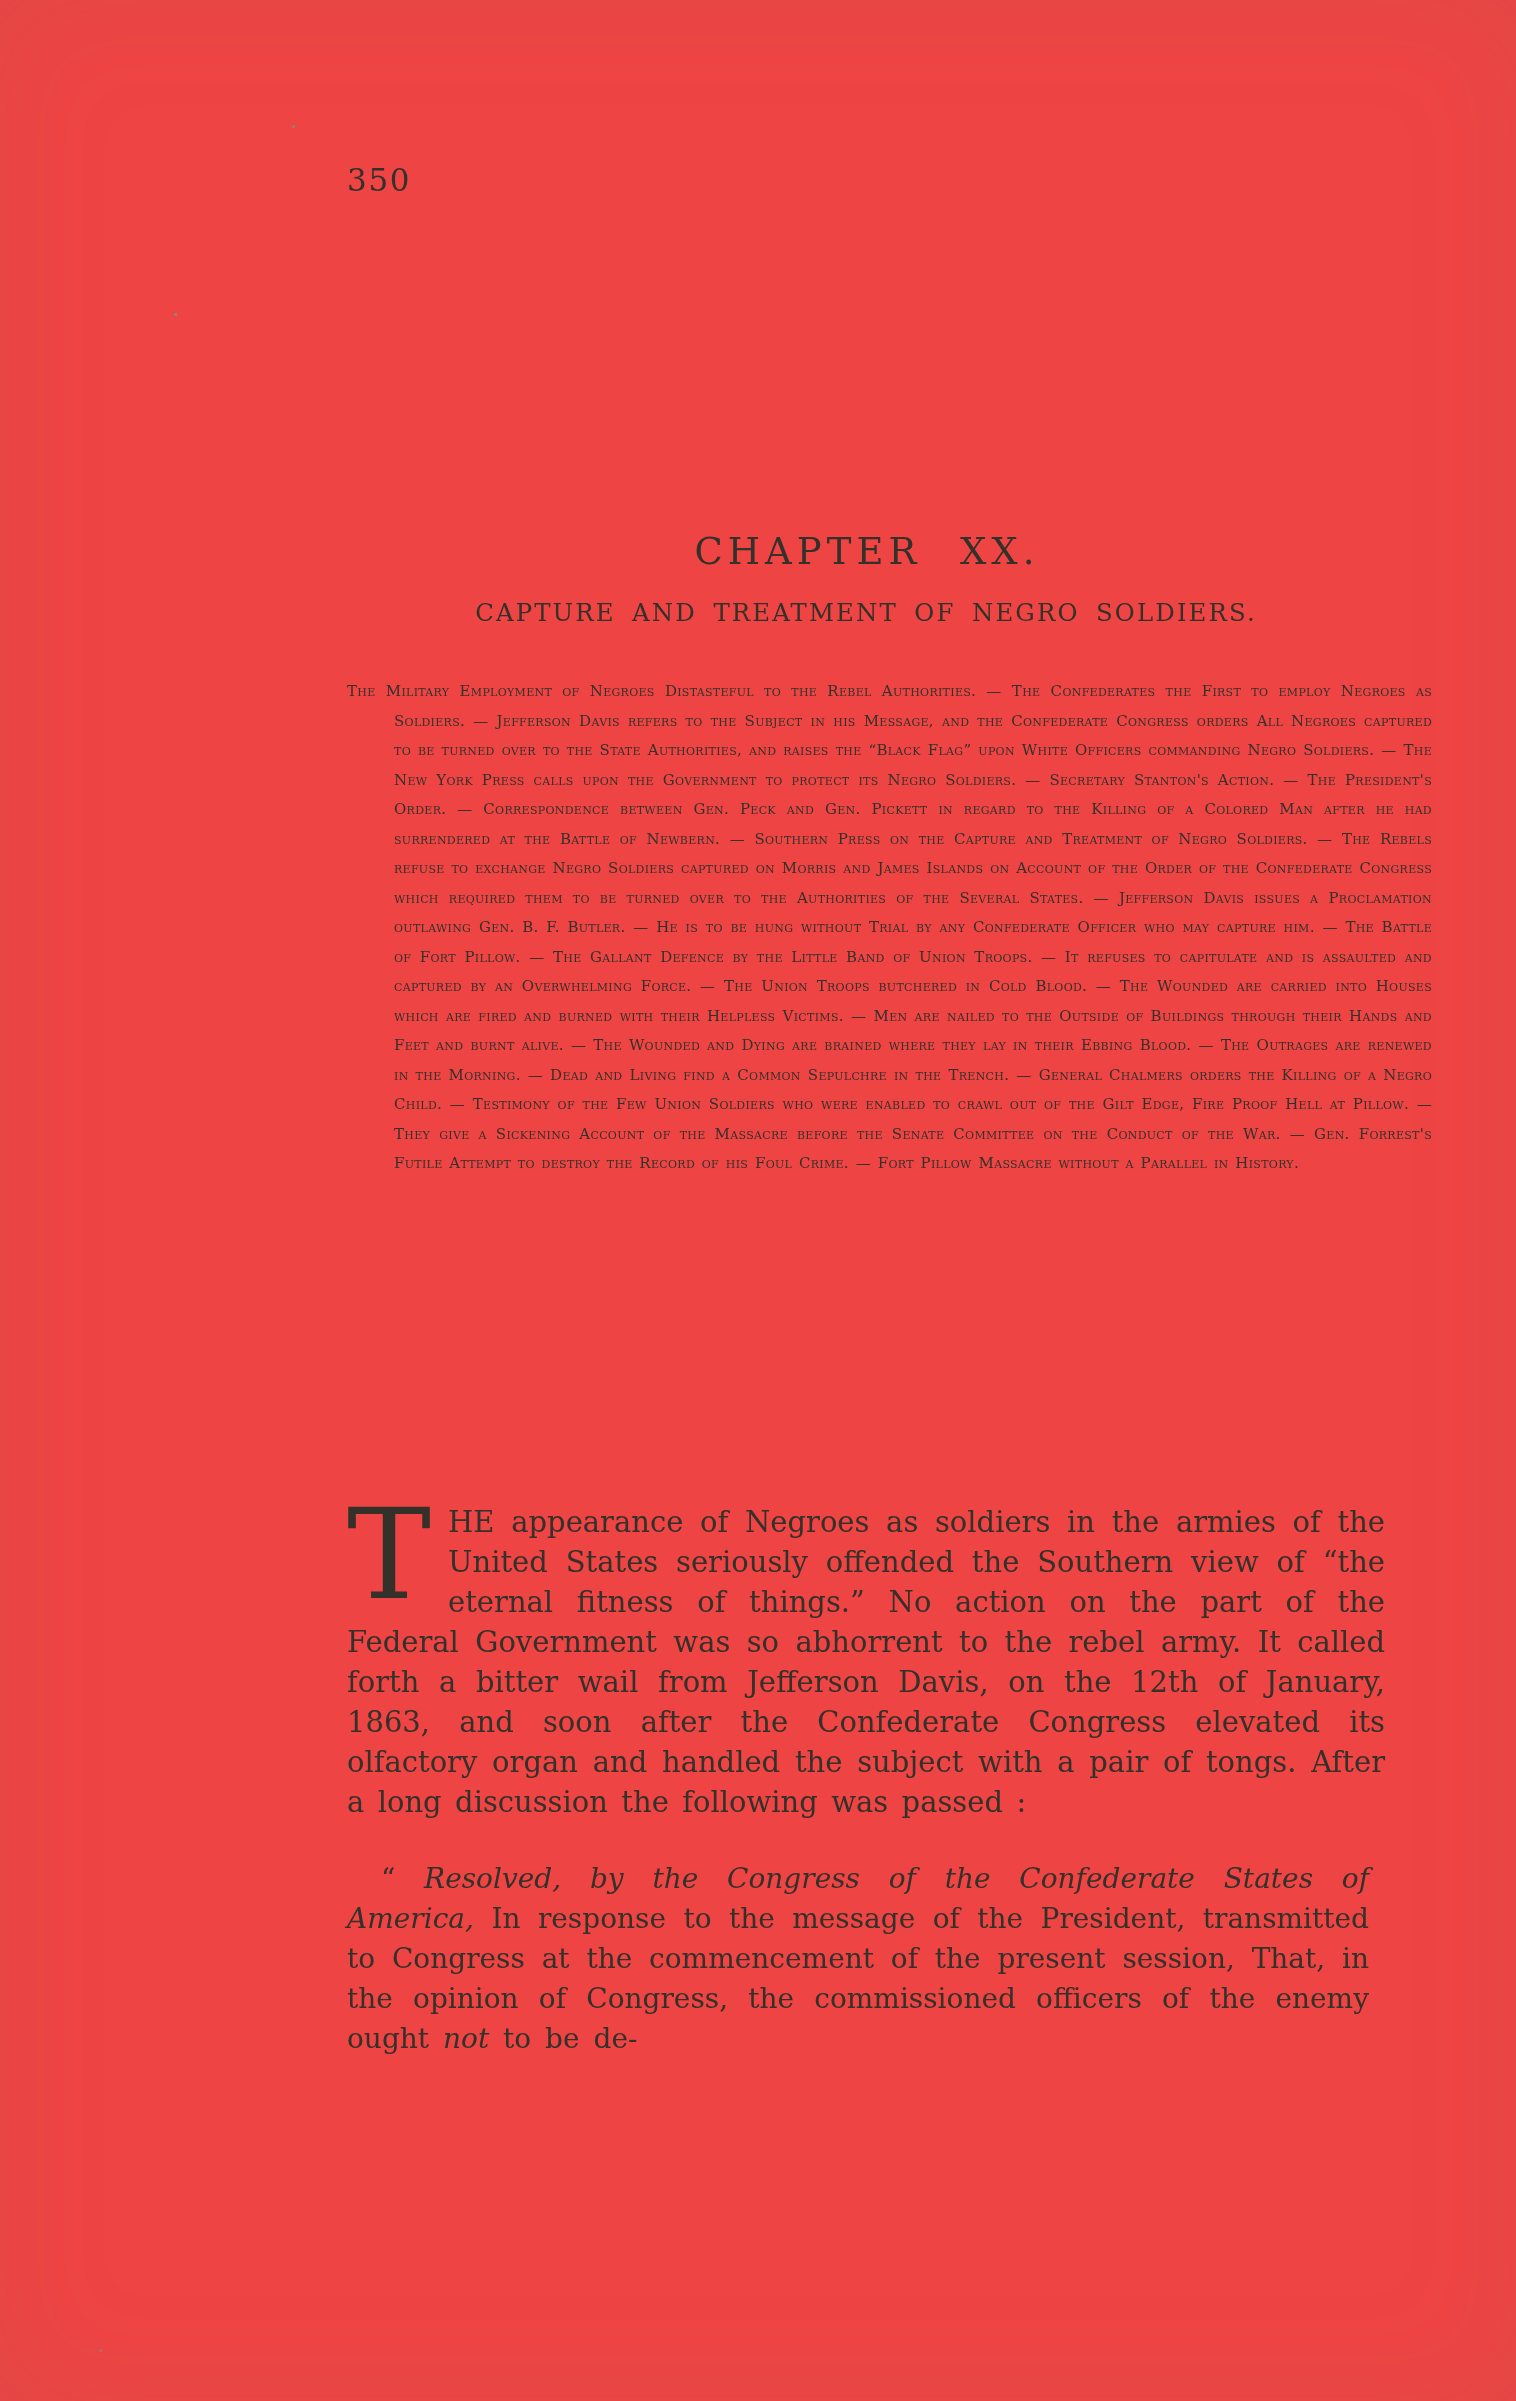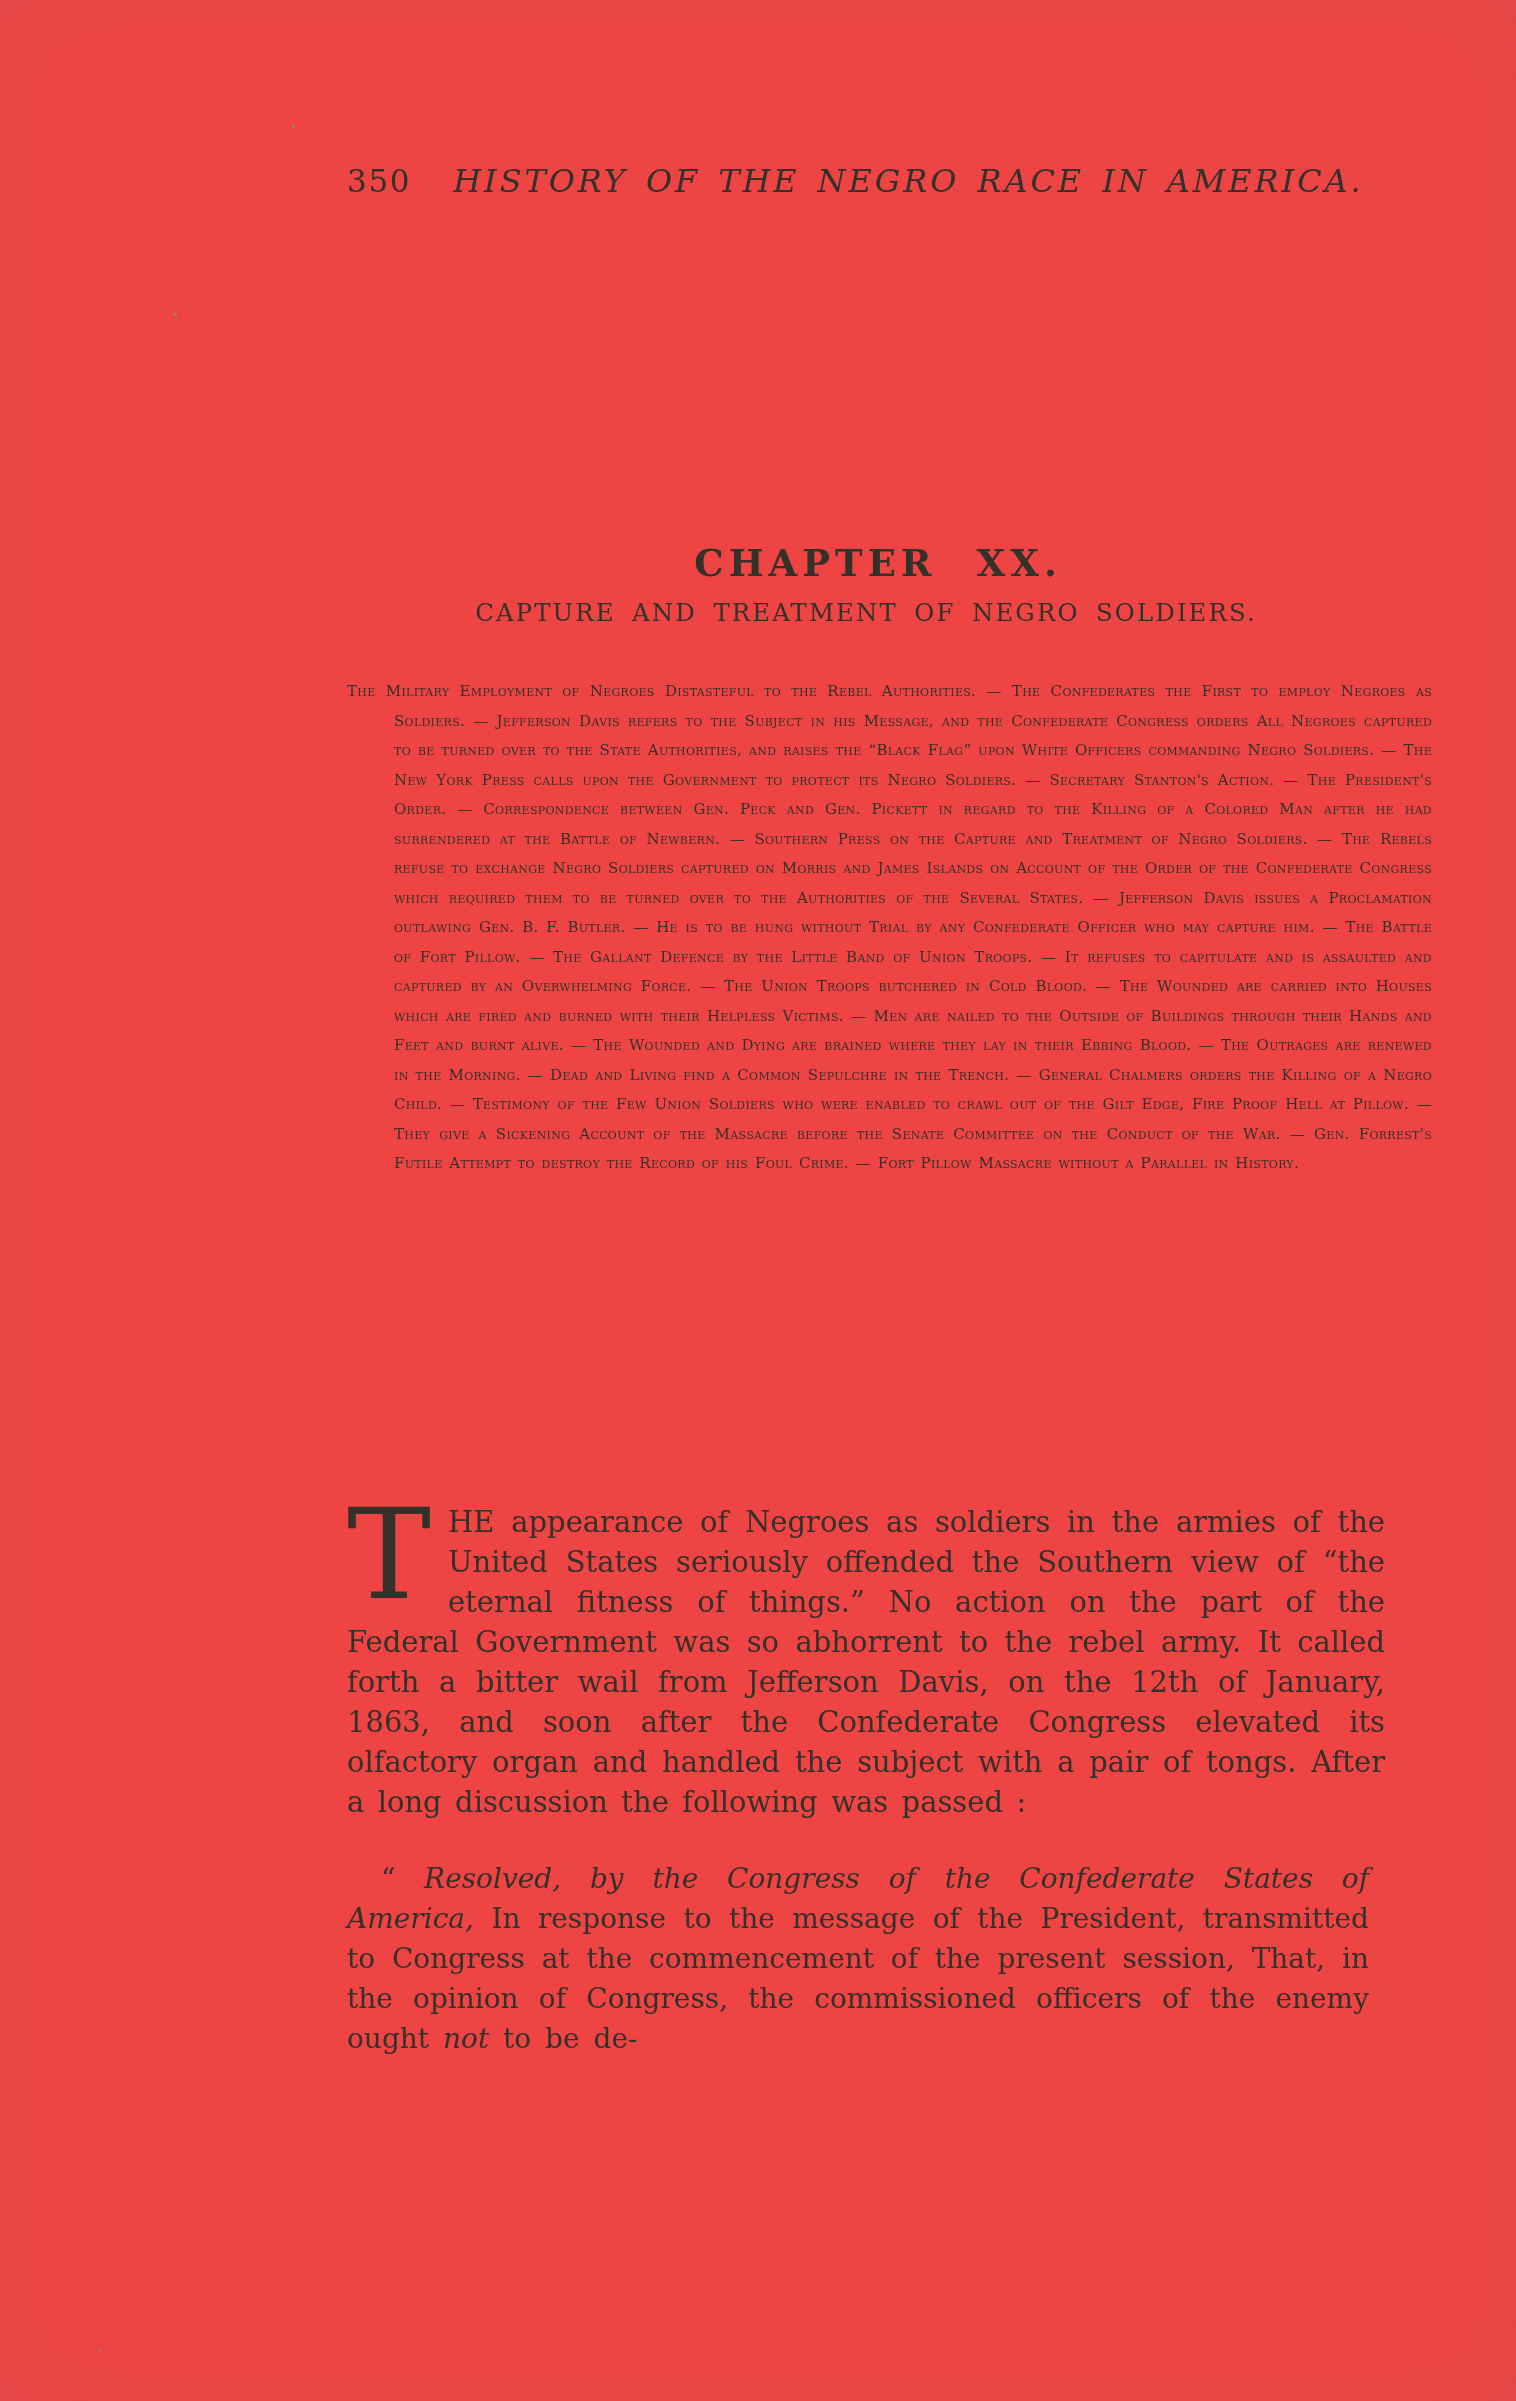--- a/index.html
+++ b/index.html
@@ -39,24 +39,24 @@
     font-size: 32px;
     letter-spacing: 2.9px;
     word-spacing: 5px;
     white-space: nowrap;
   }
   
   .chapter-heading {
     top: 529px;
     text-align: center;
     font-size: 37px;
-    font-weight: bold;
+    font-weight: normal;
     letter-spacing: 5px;
     word-spacing: 22px;
-    margin: 12px;
+    margin: 1px;
   }
   .chapter-subtitle {
     top: 598px;
     text-align: center;
     font-size: 24.4px;
     font-weight: normal;
     letter-spacing: 2.1px;
     word-spacing: 6.7px;
     margin: 0;
   }
@@ -113,21 +113,20 @@
 <body>
 
 <div class="page">
 
   <span class="speck speck-1"></span>
   <span class="speck speck-2"></span>
   <span class="speck speck-3"></span>
 
   <div class="content running-head">
     <span class="page-num">350</span>
-    <span class="running-title">HISTORY OF THE NEGRO RACE IN AMERICA.</span>
   </div>
 
   <h1 class="content chapter-heading">CHAPTER XX.</h1>
 
   <h2 class="content chapter-subtitle">CAPTURE AND TREATMENT OF NEGRO SOLDIERS.</h2>
 
   <p class="content synopsis">The Military Employment of Negroes Distasteful to the Rebel Authorities. — The Confederates the First to employ Negroes as Soldiers. — Jefferson Davis refers to the Subject in his Message, and the Confederate Congress orders All Negroes captured to be turned over to the State Authorities, and raises the “Black Flag” upon White Officers commanding Negro Soldiers. — The New York Press calls upon the Government to protect its Negro Soldiers. — Secretary Stanton's Action. — The President's Order. — Correspondence between Gen. Peck and Gen. Pickett in regard to the Killing of a Colored Man after he had surrendered at the Battle of Newbern. — Southern Press on the Capture and Treatment of Negro Soldiers. — The Rebels refuse to exchange Negro Soldiers captured on Morris and James Islands on Account of the Order of the Confederate Congress which required them to be turned over to the Authorities of the Several States. — Jefferson Davis issues a Proclamation outlawing Gen. B. F. Butler. — He is to be hung without Trial by any Confederate Officer who may capture him. — The Battle of Fort Pillow. — The Gallant Defence by the Little Band of Union Troops. — It refuses to capitulate and is assaulted and captured by an Overwhelming Force. — The Union Troops butchered in Cold Blood. — The Wounded are carried into Houses which are fired and burned with their Helpless Victims. — Men are nailed to the Outside of Buildings through their Hands and Feet and burnt alive. — The Wounded and Dying are brained where they lay in their Ebbing Blood. — The Outrages are renewed in the Morning. — Dead and Living find a Common Sepulchre in the Trench. — General Chalmers orders the Killing of a Negro Child. — Testimony of the Few Union Soldiers who were enabled to crawl out of the Gilt Edge, Fire Proof Hell at Pillow. — They give a Sickening Account of the Massacre before the Senate Committee on the Conduct of the War. — Gen. Forrest's Futile Attempt to destroy the Record of his Foul Crime. — Fort Pillow Massacre without a Parallel in History.</p>
 
   <div class="content body-block">
     <p class="body-para">

